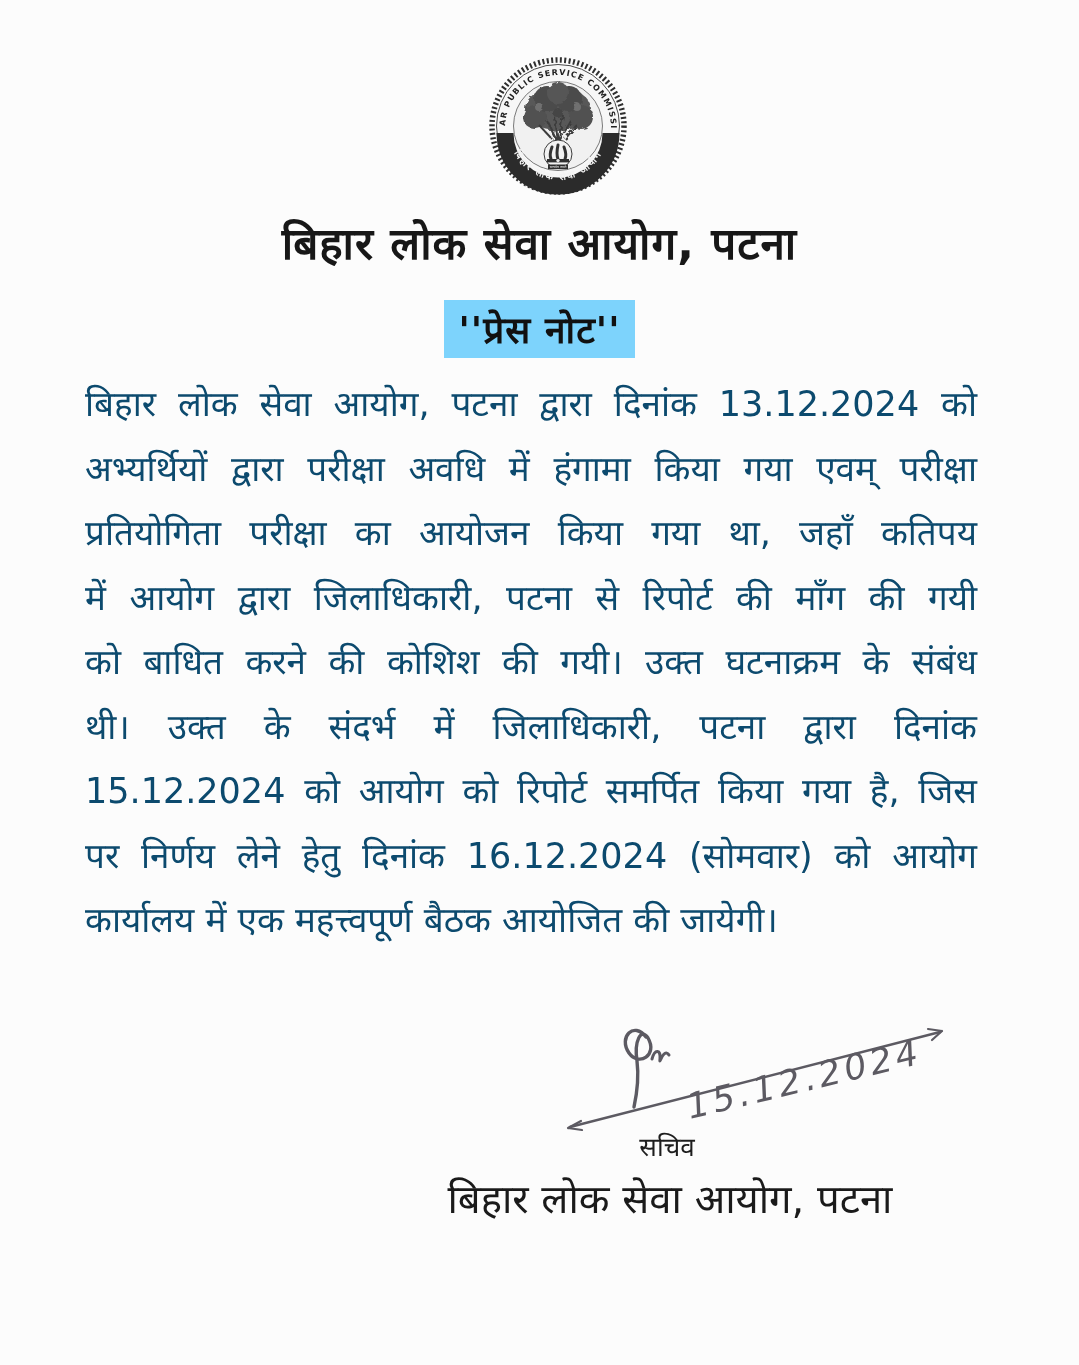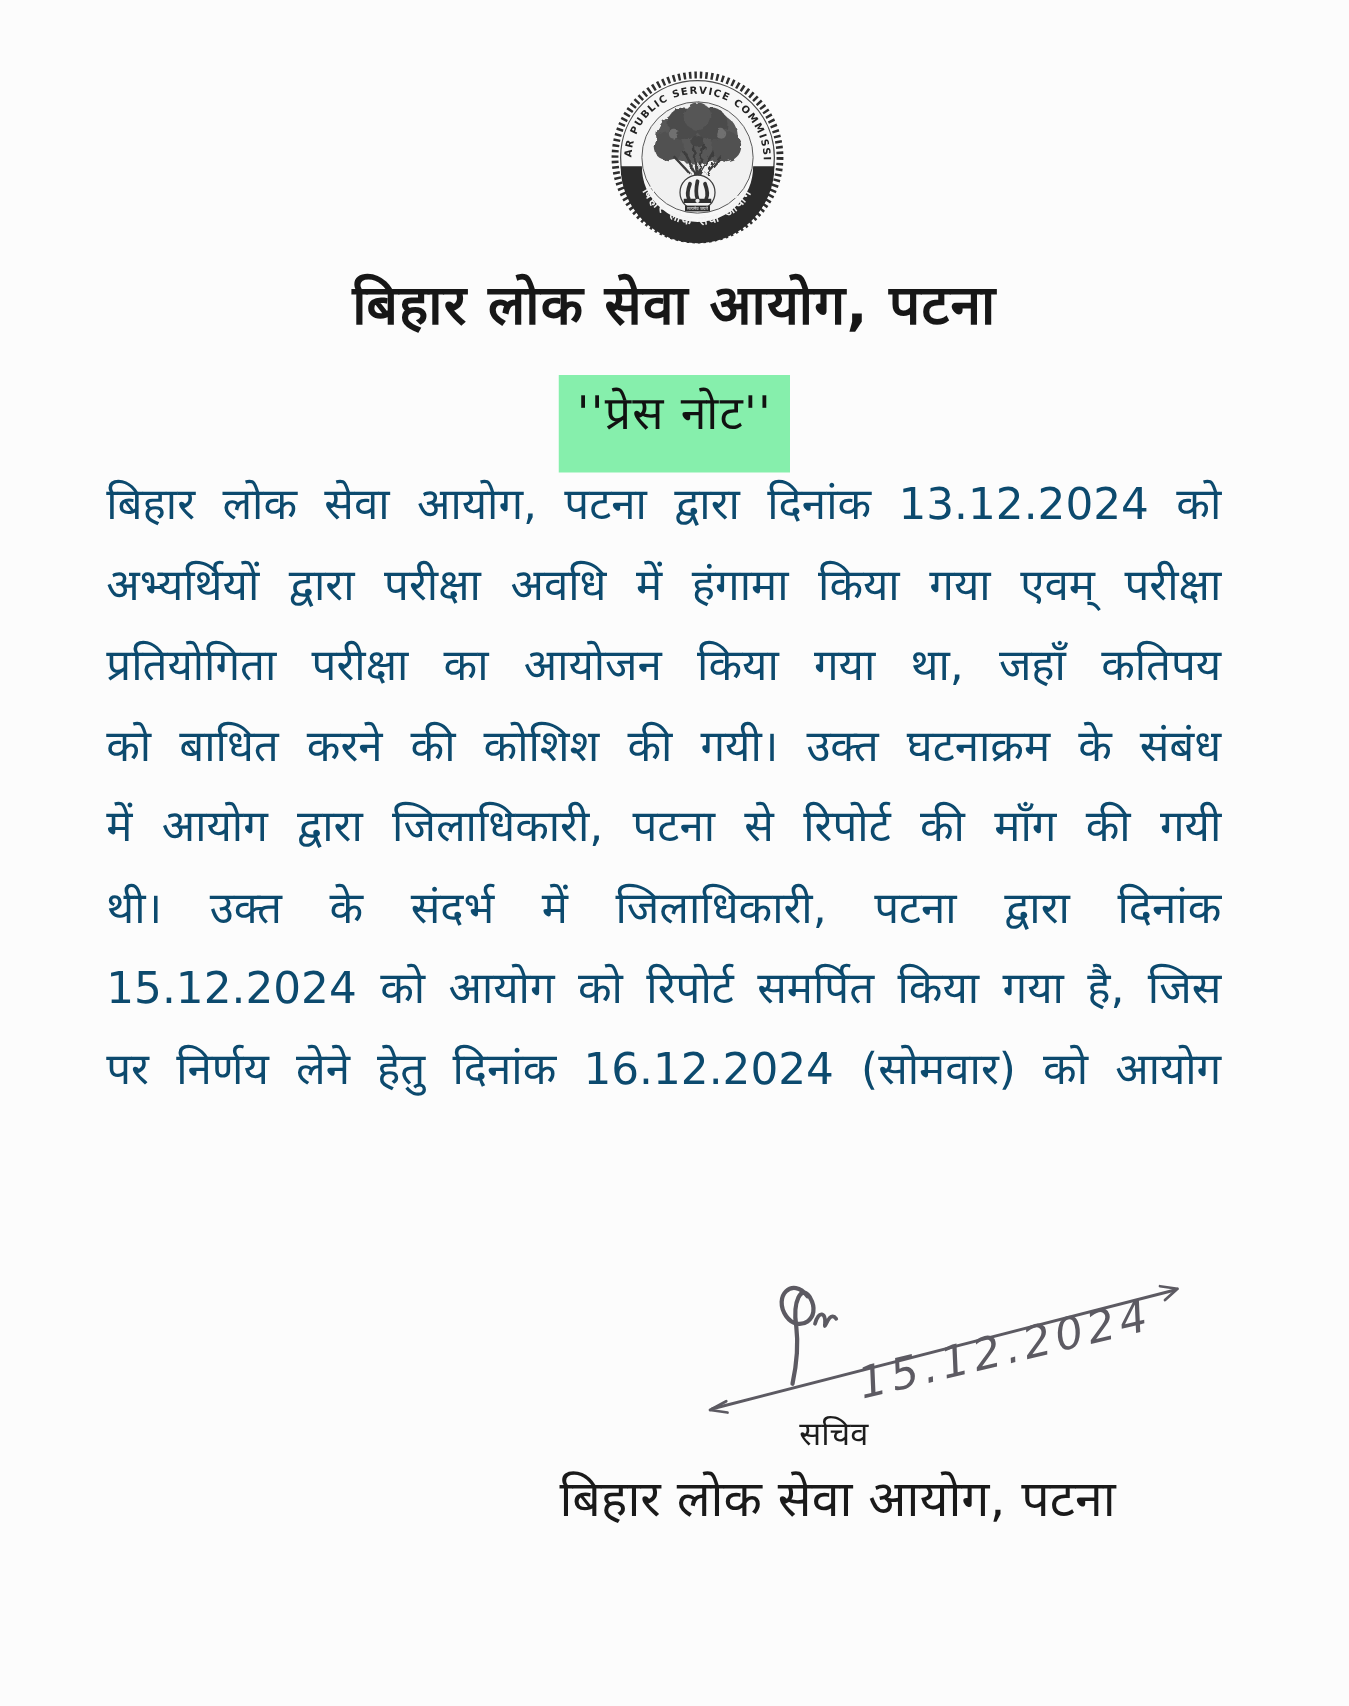--- a/index.html
+++ b/index.html
@@ -27,24 +27,24 @@
     font-size:44px;font-weight:600;letter-spacing:1px;
     color:#171717;
   }
   
   .press-note-row{
     position:absolute;left:0;top:300px;width:1079px;
     text-align:center;
   }
   .press-note-badge{
     display:inline-block;
-    background:#86efac;
+    background:#7dd3fc;
     color:#111;
-    font-size:37px;font-weight:400;
-    padding:3px 14px 24px 14px;
+    font-size:37px;font-weight:700;
+    padding:3px 14px 4px 14px;
     letter-spacing:1px;
   }
   
   .body-text{
     position:absolute;left:85px;top:372px;width:892px;
     font-size:35px;color:#0c4a6e;
   }
   .body-line{
     height:64.5px;
     line-height:64.5px;
@@ -122,25 +122,26 @@
   <div class="doc-title">बिहार लोक सेवा आयोग, पटना</div>
 
   <div class="press-note-row">
     <span class="press-note-badge">''प्रेस नोट''</span>
   </div>
 
   <div class="body-text">
     <div class="body-line">बिहार लोक सेवा आयोग, पटना द्वारा दिनांक 13.12.2024 को</div>
     <div class="body-line">अभ्यर्थियों द्वारा परीक्षा अवधि में हंगामा किया गया एवम् परीक्षा</div>
     <div class="body-line">प्रतियोगिता परीक्षा का आयोजन किया गया था, जहाँ कतिपय</div>
+    <div class="body-line">में आयोग द्वारा जिलाधिकारी, पटना से रिपोर्ट की माँग की गयी</div>
     <div class="body-line">को बाधित करने की कोशिश की गयी। उक्त घटनाक्रम के संबंध</div>
-    <div class="body-line">में आयोग द्वारा जिलाधिकारी, पटना से रिपोर्ट की माँग की गयी</div>
     <div class="body-line">थी। उक्त के संदर्भ में जिलाधिकारी, पटना द्वारा दिनांक</div>
     <div class="body-line">15.12.2024 को आयोग को रिपोर्ट समर्पित किया गया है, जिस</div>
     <div class="body-line">पर निर्णय लेने हेतु दिनांक 16.12.2024 (सोमवार) को आयोग</div>
+    <div class="body-line last">कार्यालय में एक महत्त्वपूर्ण बैठक आयोजित की जायेगी।</div>
   </div>
 
   <svg class="signature-art" viewBox="0 0 430 128" aria-hidden="true">
     <g stroke="#5c5a62" fill="none" stroke-linecap="round">
 
       <path d="M 30,112 Q 220,64 400,17" stroke-width="2.4"></path>
       <path d="M 402,16 l -14,-2 M 402,16 l -10,9" stroke-width="2.2"></path>
       <path d="M 28,113 l 13,-7 M 28,113 l 14,2" stroke-width="2.2"></path>
 
       <path d="M 106,22 C 94,6 78,22 89,38 C 99,52 118,40 108,23 C 101,12 94,26 97,46 C 99,62 97,78 94,92" stroke-width="3.4"></path>

